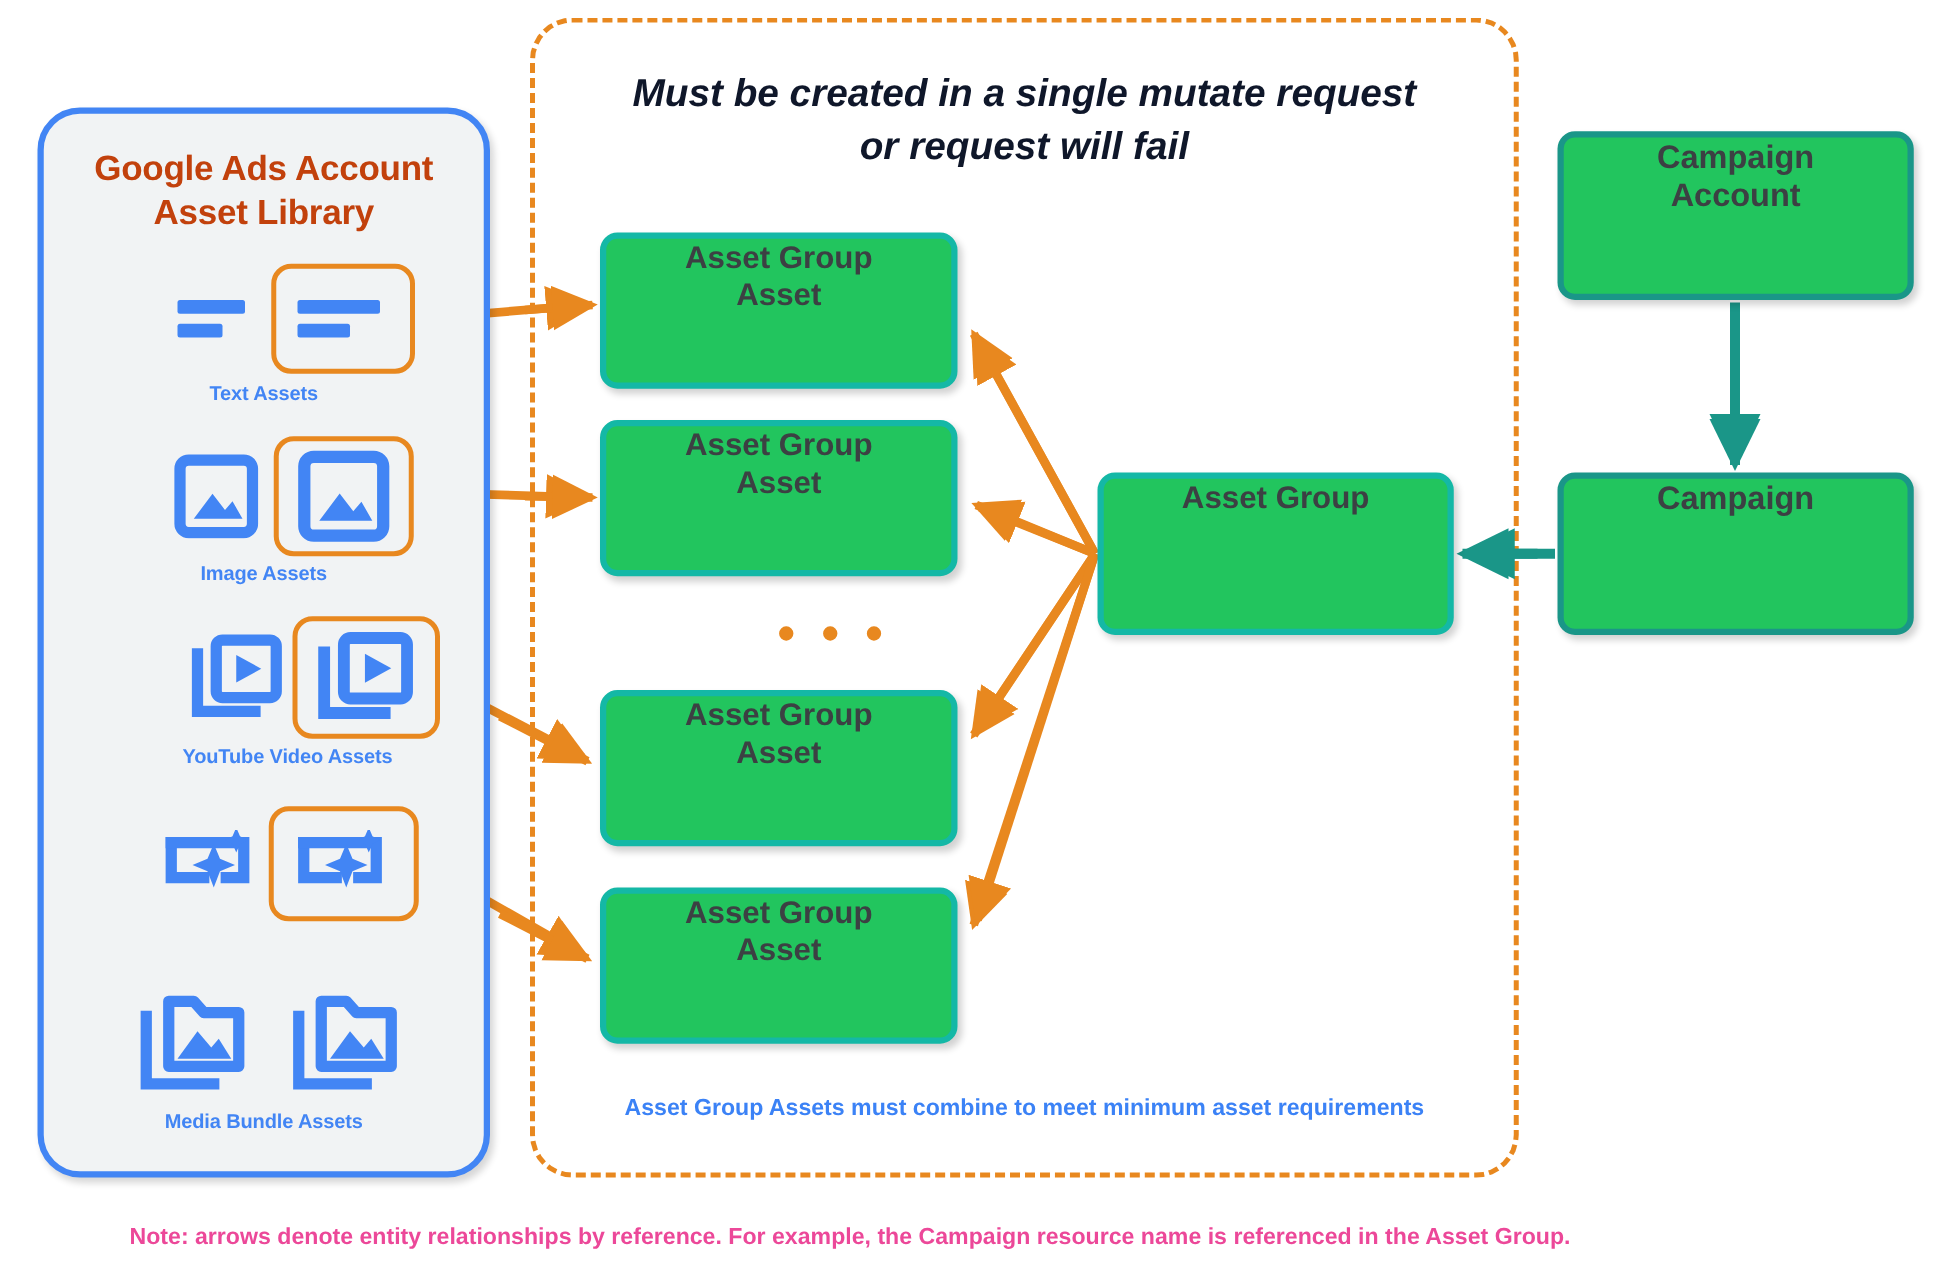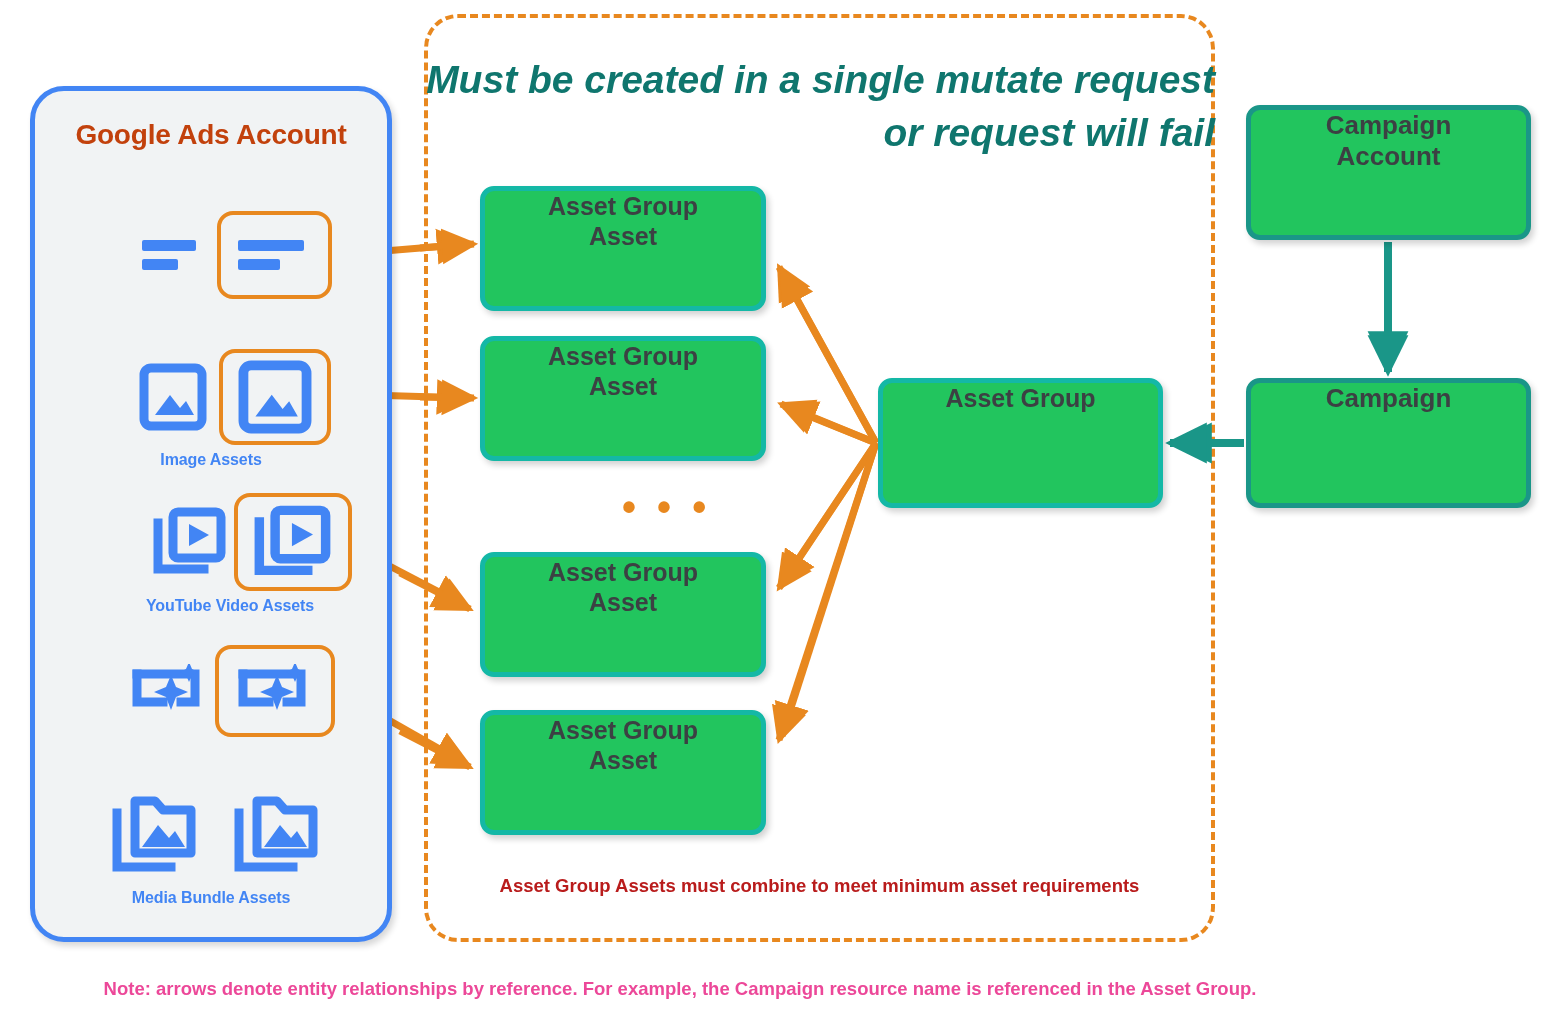--- a/index.html
+++ b/index.html
@@ -32,26 +32,26 @@
   }
 
   
   .dashed-region{
     position:absolute;left:424px;top:14px;width:791px;height:928px;
     border:4px dashed #e8881f;border-radius:34px;box-sizing:border-box;
     background:transparent;z-index:1;
   }
   .mutate-note{
     position:absolute;left:424px;top:54px;width:791px;
-    text-align:right;color:#0f766e;font-size:39px;font-weight:700;
+    text-align:center;color:#0f172a;font-size:31px;font-weight:700;
     font-style:italic;line-height:1.35;z-index:4;
   }
   .combine-note{
     position:absolute;left:424px;top:875px;width:791px;
-    text-align:center;color:#b91c1c;font-size:18.5px;font-weight:700;z-index:4;
+    text-align:center;color:#3b82f6;font-size:18.5px;font-weight:700;z-index:4;
   }
 
   
   .node{
     position:absolute;background:#22c55e;border-radius:14px;box-sizing:border-box;
     display:flex;align-items:flex-start;justify-content:center;text-align:center;
     color:#3c4043;font-weight:700;line-height:1.2;
     box-shadow:3px 4px 6px rgba(0,0,0,0.18);z-index:5;
   }
   .node.orange{border:5px solid #14b8a6;}
@@ -115,38 +115,40 @@
   <div class="dashed-region"></div>
 
   <div class="mutate-note">
     <div>Must be created in a single mutate request</div>
     <div>or request will fail</div>
   </div>
 
   <div class="sidebar">
     <div class="sidebar-title">
       <div>Google Ads Account</div>
+      <div>Asset Library</div>
     </div>
 
     <div class="asset-row" style="top:118px;">
       <div class="asset-icons">
         <div class="icon-slot" style="left:100px;top:14px;width:76px;height:64px;">
           <svg width="66" height="42" viewBox="0 0 66 42">
             <rect x="2" y="6" width="54" height="11" rx="2" fill="#4285F4"></rect>
             <rect x="2" y="25" width="36" height="11" rx="2" fill="#4285F4"></rect>
           </svg>
         </div>
         <div class="sel-box" style="left:182px;top:2px;width:115px;height:88px;"></div>
         <div class="icon-slot" style="left:190px;top:14px;width:100px;height:64px;">
           <svg width="78" height="42" viewBox="0 0 78 42">
             <rect x="2" y="6" width="66" height="11" rx="2" fill="#4285F4"></rect>
             <rect x="2" y="25" width="42" height="11" rx="2" fill="#4285F4"></rect>
           </svg>
         </div>
       </div>
+      <div class="asset-label">Text Assets</div>
     </div>
 
     <div class="asset-row" style="top:262px;">
       <div class="asset-icons">
         <div class="icon-slot" style="left:102px;top:4px;width:72px;height:80px;">
           <svg width="68" height="68" viewBox="0 0 68 68">
             <rect x="5" y="5" width="58" height="58" rx="7" fill="none" stroke="#4285F4" stroke-width="9"></rect>
             <path d="M16 52 L31 32 L41 45 L47 38 L55 52 Z" fill="#4285F4"></path>
           </svg>
         </div>

